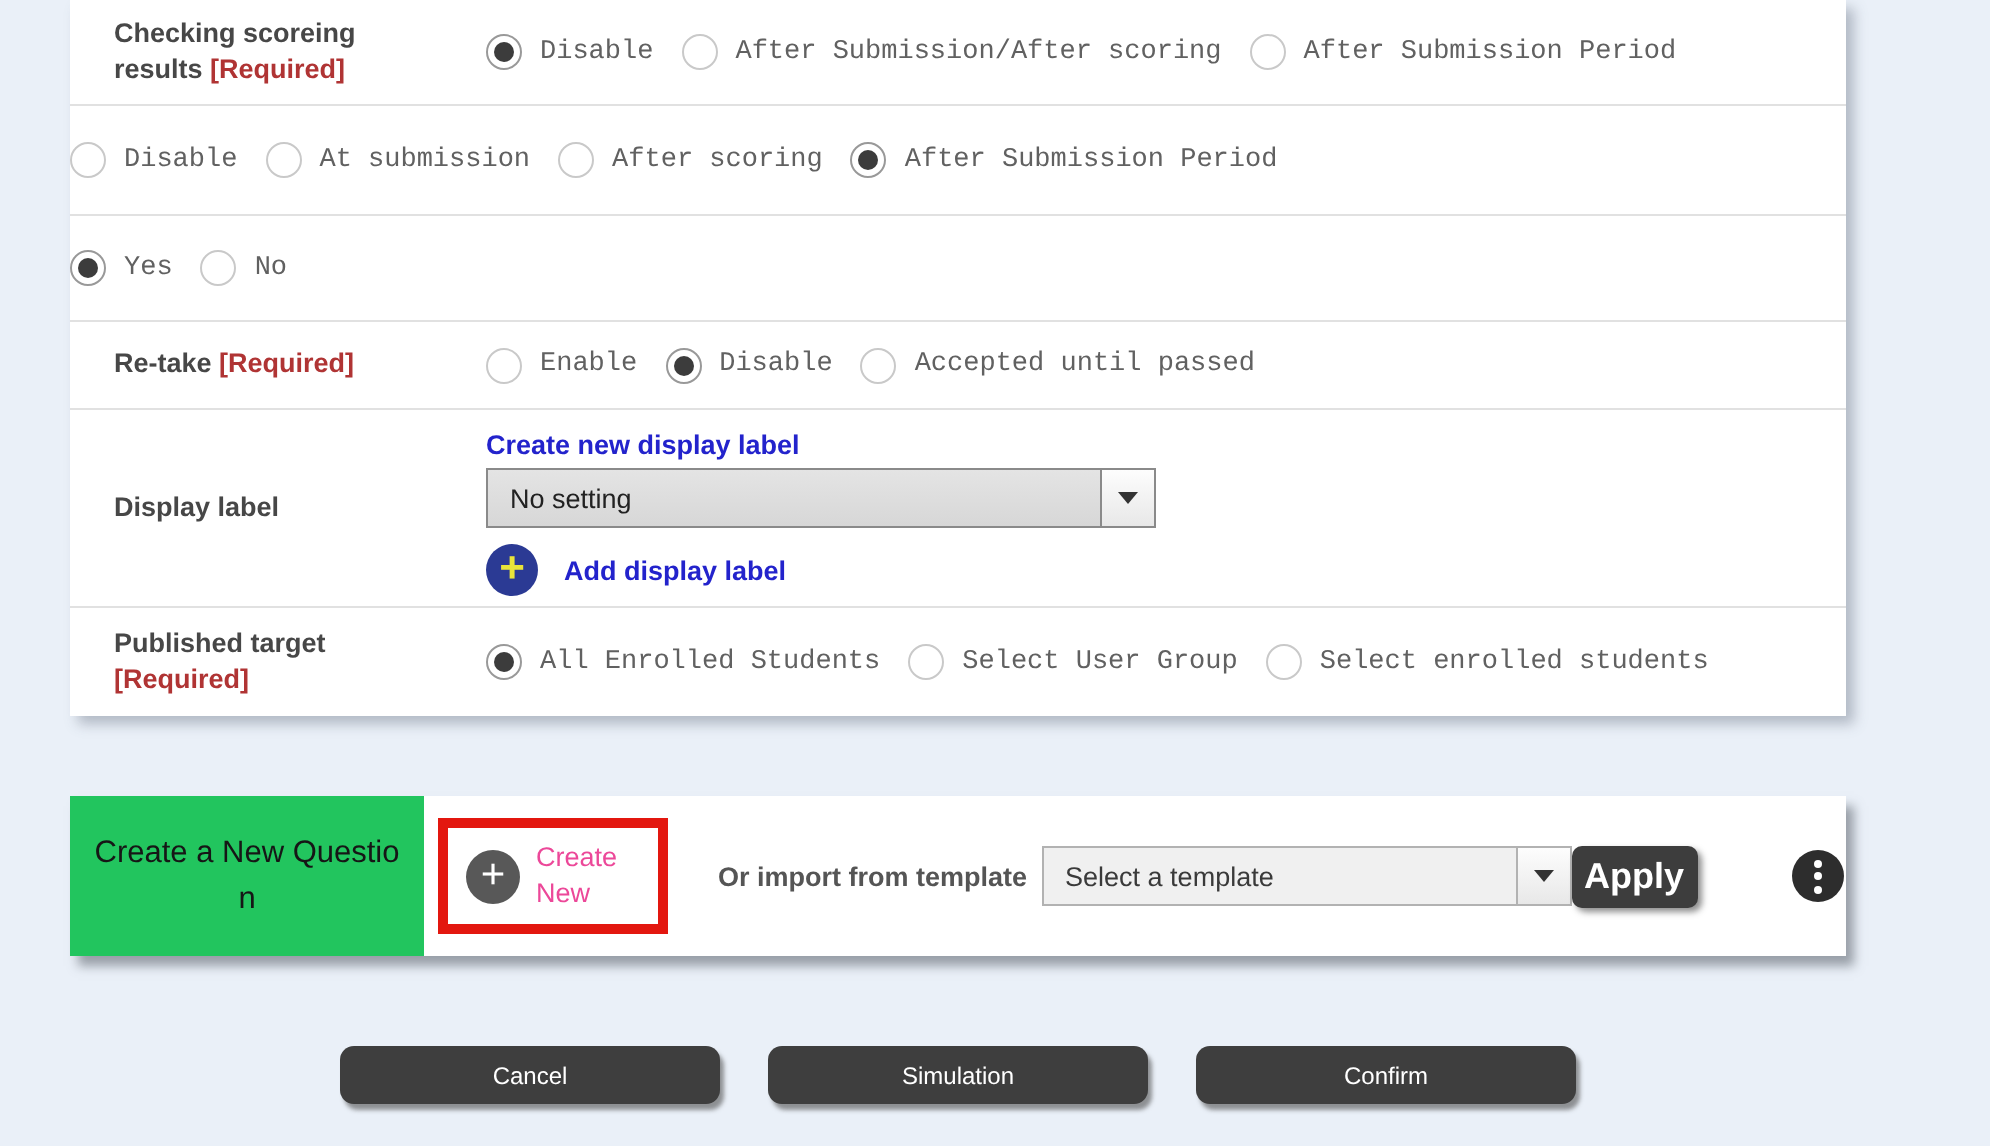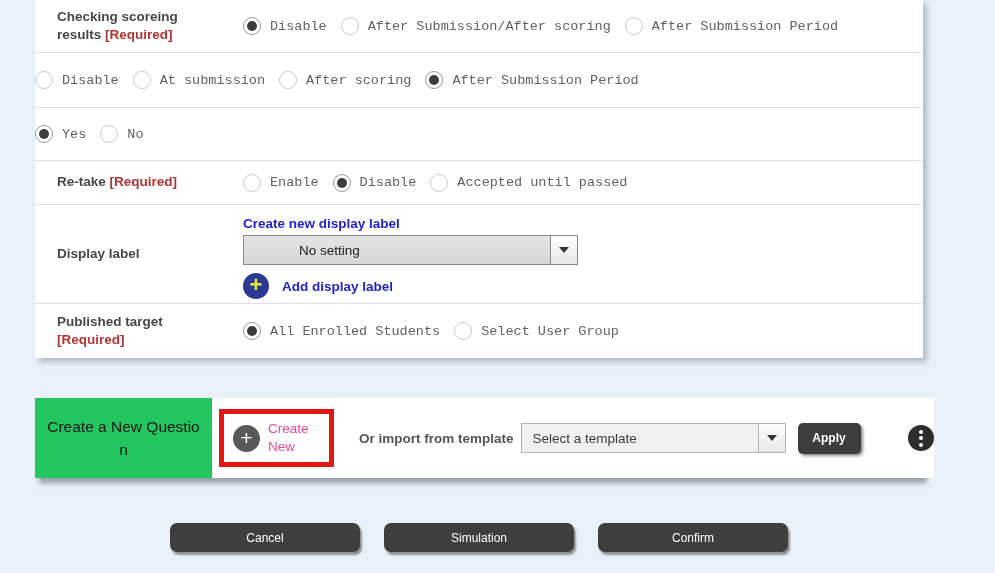--- a/index.html
+++ b/index.html
@@ -35,21 +35,21 @@
   .h52{height:52px}.h55{height:55px}.h53{height:53px}.h44{height:44px}.h99{height:99px}
   
   .dl-content{flex:1;padding-top:9px;}
   .create-link{color:#2323cc;font-weight:bold;font-size:13.5px;display:inline-block;margin-bottom:4px;cursor:pointer;}
   .selectbox{height:30px;border:1px solid #8a8a8a;box-sizing:border-box;
     display:flex;align-items:stretch;background:linear-gradient(#e4e4e4,#d7d7d7);}
   .selectbox .val{flex:1;display:flex;align-items:center;padding-left:11px;font-size:13.5px;color:#222;}
   .sel-arrow{width:26px;border-left:1px solid #8a8a8a;background:linear-gradient(#fdfdfd,#e8e8e8);
     display:flex;align-items:center;justify-content:center;cursor:pointer;}
   .tri{width:0;height:0;border-left:5px solid transparent;border-right:5px solid transparent;border-top:6px solid #333;}
-  .sb1{width:335px;padding-left:44px;}
+  .sb1{width:335px;}
   .add-row{display:flex;align-items:center;margin-top:8px;cursor:pointer;}
   .plus-btn{width:26px;height:26px;border-radius:50%;background:#2b3a94;color:#e9e43a;
     font-size:22px;font-weight:bold;display:flex;align-items:center;justify-content:center;
     margin-right:13px;line-height:1;padding-bottom:2px;box-sizing:border-box;}
   .add-label{color:#2323cc;font-weight:bold;font-size:13.5px;}
   
   .create-section{
     position:absolute;left:35px;top:398px;width:888px;height:80px;display:flex;
     box-shadow:4px 5px 5px rgba(85,92,102,.55);
   }
@@ -62,22 +62,22 @@
   .annotation{margin-left:7px;border:5px solid #e3170f;background:#fff;padding:6px 9px;}
   .create-new-btn{display:flex;align-items:center;cursor:pointer;background:#fff;}
   .cn-icon{width:27px;height:27px;border-radius:50%;background:#585858;color:#fff;
     font-size:21px;display:flex;align-items:center;justify-content:center;
     margin-right:8px;line-height:1;padding-bottom:2px;box-sizing:border-box;flex:0 0 auto;}
   .cn-text{color:#ec4899;font-size:13.5px;width:52px;line-height:1.3;}
   .or-import{margin-left:25px;font-weight:bold;color:#555;font-size:13.5px;white-space:nowrap;}
   .sb2{width:265px;margin-left:7px;background:#f0f0f0;border-color:#b2b2b2;}
   .sb2 .sel-arrow{border-left:1px solid #b2b2b2;}
   .sb2 .val{color:#3a3a3a;text-align:center;}
-  .apply-btn{margin-left:12px;width:63px;height:31px;background:#3d3d3d;border-radius:5px;
-    color:#fff;font-weight:bold;font-size:12px;display:flex;align-items:center;justify-content:center;
+  .apply-btn{width:63px;height:31px;background:#3d3d3d;border-radius:5px;
+    color:#fff;font-weight:bold;font-size:18px;display:flex;align-items:center;justify-content:center;
     box-shadow:2px 2px 3px rgba(50,50,50,.55);cursor:pointer;}
   .kebab{margin-left:47px;width:26px;height:26px;border-radius:50%;background:#2d2d2d;
     display:flex;flex-direction:column;align-items:center;justify-content:center;gap:2.5px;cursor:pointer;}
   .kdot{width:4px;height:4px;background:#fff;border-radius:50%;}
   
   .footer-btn{
     position:absolute;top:523px;width:190px;height:29px;background:#3e3e3e;border-radius:7px;
     color:#fff;font-size:12px;display:flex;align-items:center;justify-content:center;
     box-shadow:2px 3px 2px rgba(80,80,80,.6);cursor:pointer;
   }
@@ -200,20 +200,24 @@
       <div class="opt selected">
         <span class="radio">
             <span class="dot"></span>
           </span>
         <span class="opt-label">All Enrolled Students</span>
       </div>
       <div class="opt">
         <span class="radio"></span>
         <span class="opt-label">Select User Group</span>
       </div>
+      <div class="opt">
+        <span class="radio"></span>
+        <span class="opt-label">Select enrolled students</span>
+      </div>
     </div>
   </div>
 
 </div>
 
 <div class="create-section">
   <div class="cq-title">Create a New Question</div>
   <div class="cq-body">
     <div class="annotation">
       <div class="create-new-btn">

